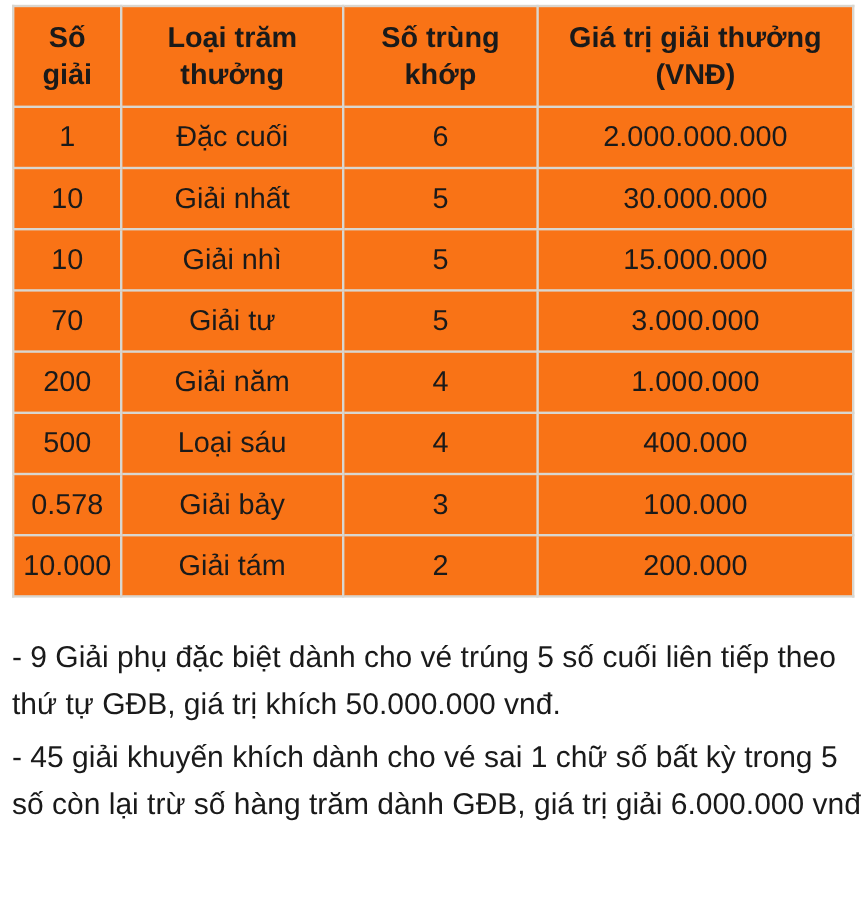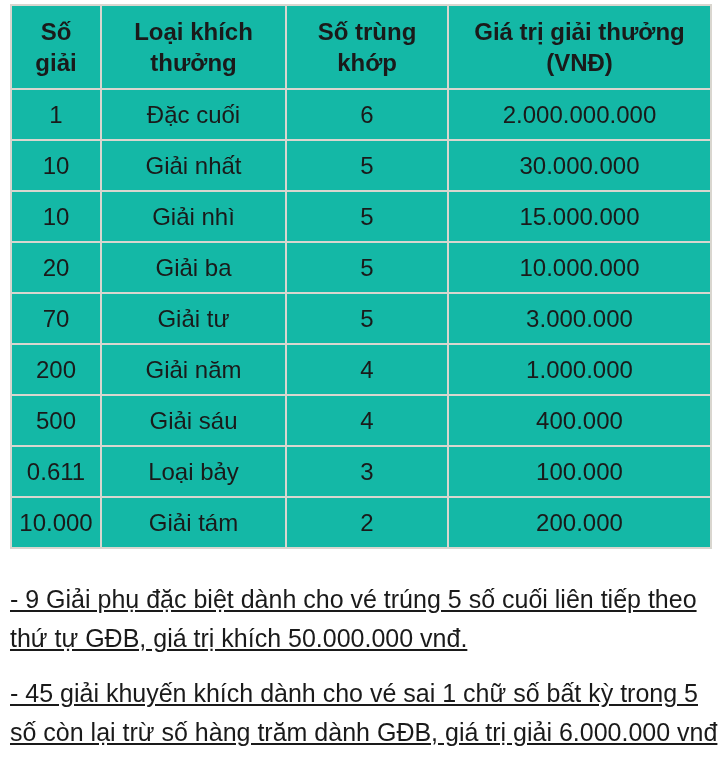--- a/index.html
+++ b/index.html
@@ -20,68 +20,67 @@
   table.prize-table {
     border-collapse: collapse;
     table-layout: fixed;
     width: 700px;
   }
   table.prize-table th,
   table.prize-table td {
     border: 2px solid #d9d6cf;
     text-align: center;
     vertical-align: middle;
-    background: #14b8a6;
+    background: #f97316;
   }
   table.prize-table th {
     font-size: 24px;
     font-weight: bold;
     line-height: 31px;
     padding: 10px 14px;
   }
   table.prize-table td {
     font-size: 24px;
     font-weight: normal;
     height: 49px;
     padding: 0 4px;
     white-space: nowrap;
   }
   .notes {
     margin-top: 31px;
     width: 700px;
-    text-decoration: underline;
   }
   .note {
     font-size: 25px;
     line-height: 39px;
     color: #1a1a1a;
   }
   .note + .note {
-    margin-top: 16px;
+    margin-top: 5px;
   }
   .note-line {
     white-space: nowrap;
   }
 </style>
 </head>
 <body>
 
 <div class="page">
 
   <table class="prize-table">
     <colgroup>
       <col style="width:90px">
       <col style="width:185px">
       <col style="width:162px">
       <col style="width:263px">
     </colgroup>
     <thead>
       <tr id="header-row">
           <th>Số giải</th>
-          <th>Loại khích thưởng</th>
+          <th>Loại trăm thưởng</th>
           <th>Số trùng khớp</th>
           <th>Giá trị giải thưởng (VNĐ)</th>
         </tr>
     </thead>
     <tbody id="table-body">
         <tr>
           <td>1</td>
           <td>Đặc cuối</td>
           <td>6</td>
           <td>2.000.000.000</td>
@@ -92,46 +91,40 @@
           <td>5</td>
           <td>30.000.000</td>
         </tr>
         <tr>
           <td>10</td>
           <td>Giải nhì</td>
           <td>5</td>
           <td>15.000.000</td>
         </tr>
         <tr>
-          <td>20</td>
-          <td>Giải ba</td>
-          <td>5</td>
-          <td>10.000.000</td>
-        </tr>
-        <tr>
           <td>70</td>
           <td>Giải tư</td>
           <td>5</td>
           <td>3.000.000</td>
         </tr>
         <tr>
           <td>200</td>
           <td>Giải năm</td>
           <td>4</td>
           <td>1.000.000</td>
         </tr>
         <tr>
           <td>500</td>
-          <td>Giải sáu</td>
+          <td>Loại sáu</td>
           <td>4</td>
           <td>400.000</td>
         </tr>
         <tr>
-          <td>0.611</td>
-          <td>Loại bảy</td>
+          <td>0.578</td>
+          <td>Giải bảy</td>
           <td>3</td>
           <td>100.000</td>
         </tr>
         <tr>
           <td>10.000</td>
           <td>Giải tám</td>
           <td>2</td>
           <td>200.000</td>
         </tr>
       </tbody>

